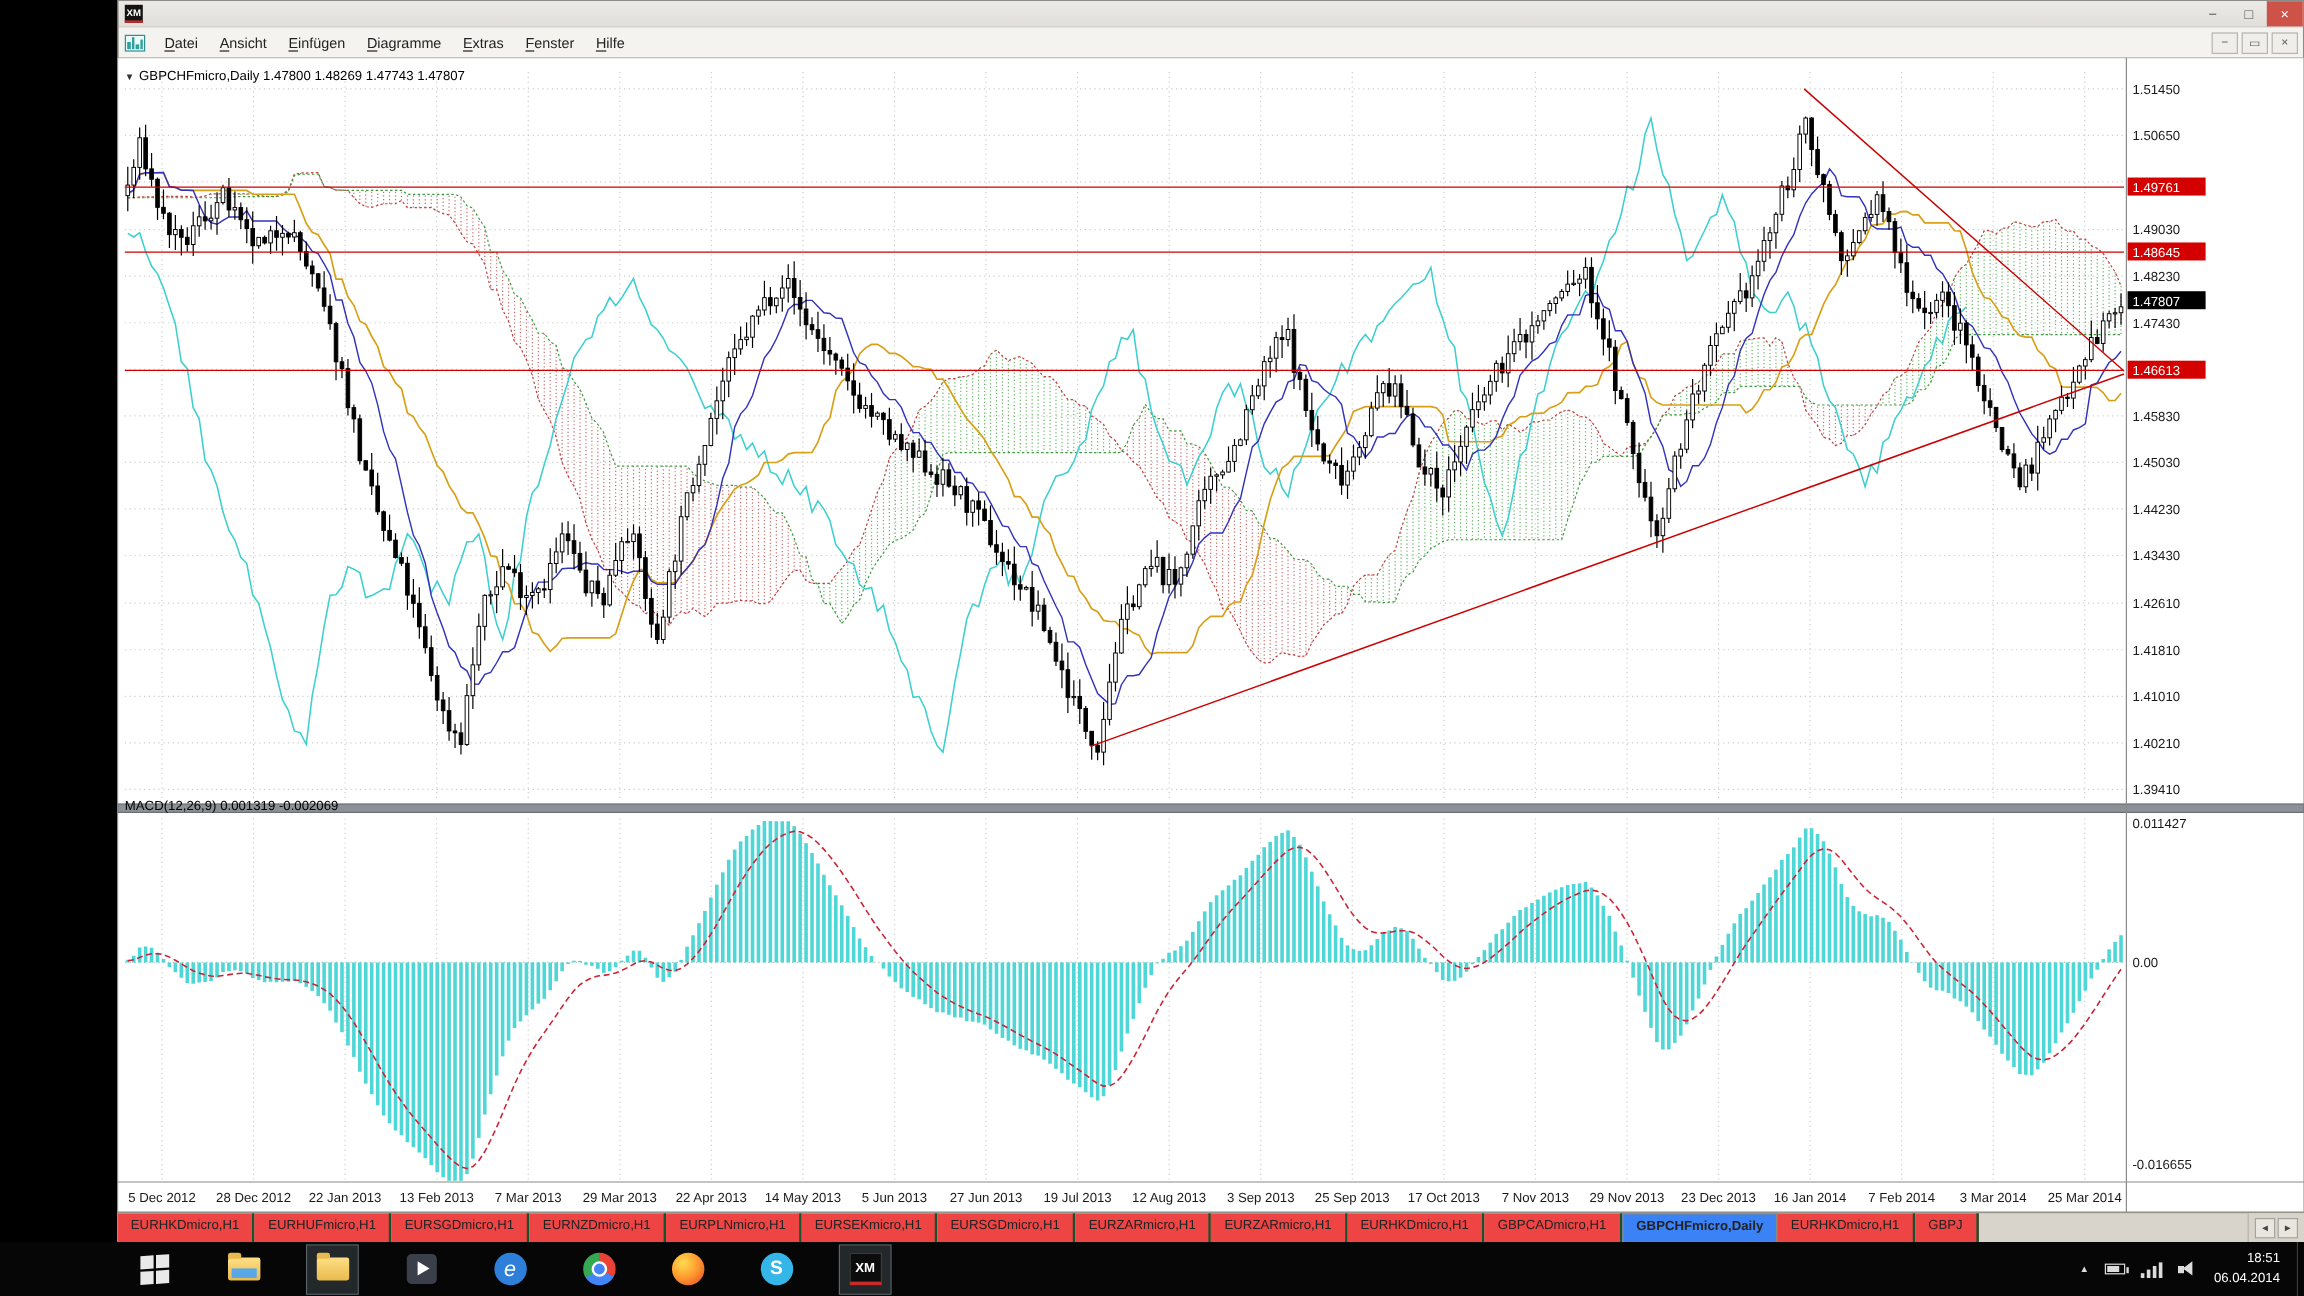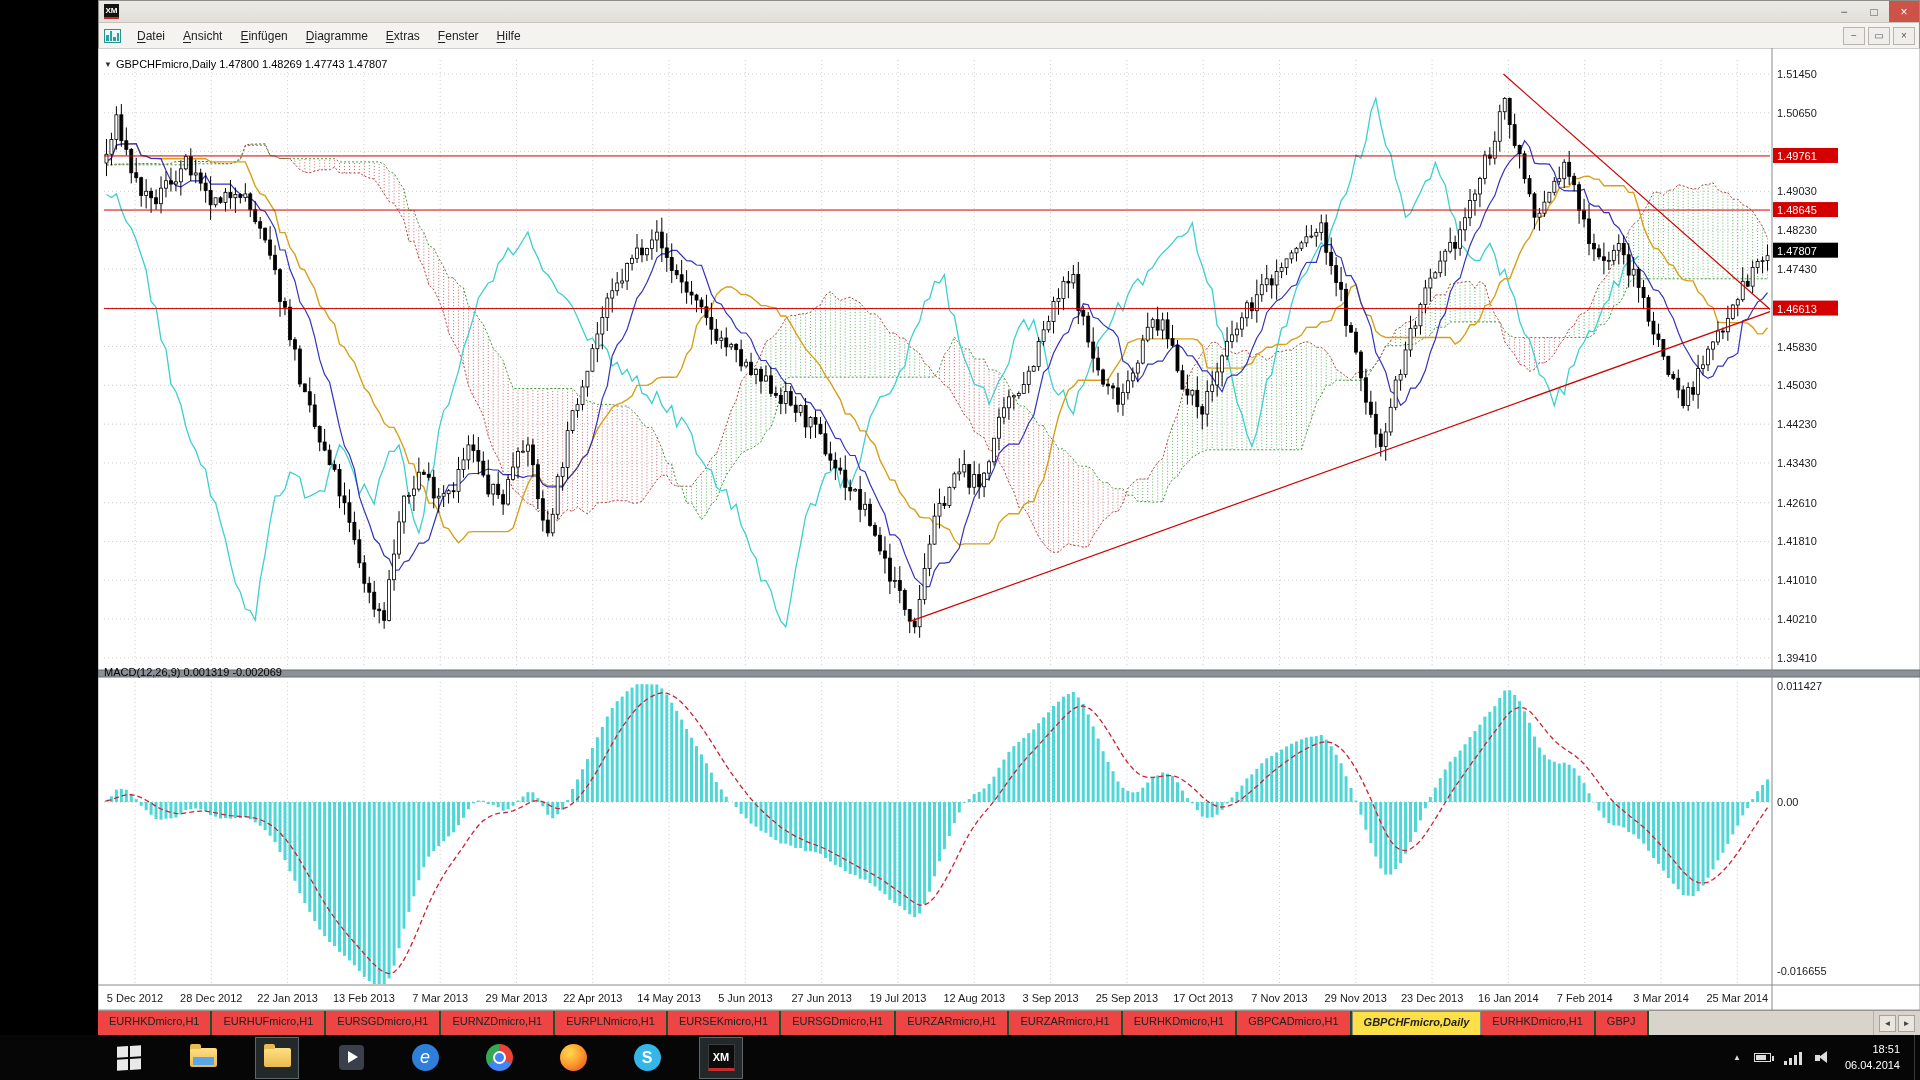--- a/index.html
+++ b/index.html
@@ -33,21 +33,21 @@
   .axd { font-size:11px; fill:#1a1a1a; }
 
   #chart-header { position:absolute; left:104px; top:58px; font-size:11px; color:#000; z-index:3; display:flex; align-items:center; gap:4px; }
   #chart-header .dd { font-size:8px; color:#333; }
   #macd-header { position:absolute; left:104px; top:666px; font-size:11px; color:#000; z-index:3; }
 
   
   #tabsbar { position:absolute; left:98px; top:1010px; width:1822px; height:25px; background:#d8d4cc; border-top:1px solid #97948e; display:flex; align-items:stretch; overflow:hidden; }
   #tab-list { display:flex; align-items:stretch; overflow:hidden; flex:1 1 auto; }
   .tab { padding:4px 11px 0 11px; font-size:11px; color:#222; border-right:2px solid #14532d; white-space:nowrap; background:#ef4444; }
-  .tab.active { background:#fde047; border:1px solid #8b8881; border-bottom:none; font-weight:bold;font-style:italic; }
+  .tab.active { background:#3b82f6; border:1px solid #8b8881; border-bottom:none; font-weight:bold; }
   #tab-arrows { flex:0 0 auto; display:flex; align-items:center; gap:2px; padding:0 5px; border-left:1px solid #b6b2aa; background:#d8d4cc; }
   .tab-arrow { width:17px; height:17px; border:1px solid #a5a29b; background:#e9e6e0; color:#444; font-size:8px; display:flex; align-items:center; justify-content:center; }
 
   
   #taskbar { position:absolute; left:0; top:1035px; width:1920px; height:45px; background:#060606; display:flex; align-items:center; }
   #tb-icons { display:flex; align-items:center; gap:32px; margin-left:108px; }
   .tb-btn { height:40px; min-width:42px; display:flex; align-items:center; justify-content:center; }
   .tb-btn.open { background:#23282b; outline:1px solid #5c666b; }
   .i-start { width:24px; height:24px; display:grid; grid-template-columns:11px 11px; grid-template-rows:11px 11px; gap:2px; transform:skewY(-4deg); }
   .i-start i { background:#e9e9e9; }

